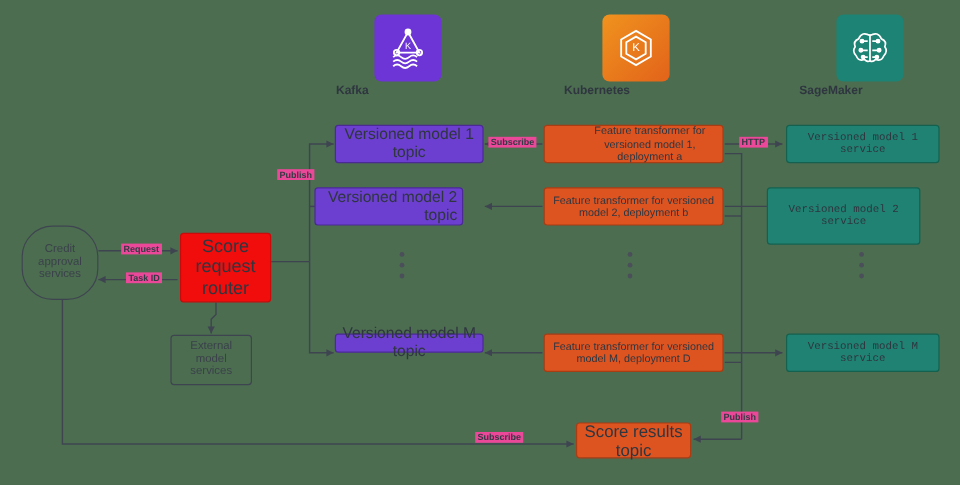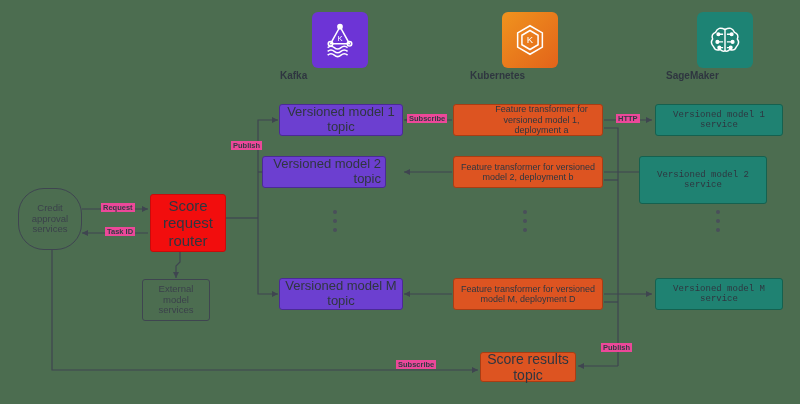--- a/index.html
+++ b/index.html
@@ -131,21 +131,21 @@
   <div class="node n-plain" style="left:142px;top:279px;width:68px;height:42px;">
     <span>External model services</span>
   </div>
 
   <div class="node n-purple" style="left:279px;top:104px;width:124px;height:32px;">
     <span>Versioned model 1 topic</span>
   </div>
   <div class="node n-purple" style="left:262px;top:156px;width:124px;height:32px;text-align:right;">
     <span>Versioned model 2 topic</span>
   </div>
-  <div class="node n-purple" style="left:279px;top:278px;width:124px;height:32px;">
+  <div class="node n-purple" style="left:279px;top:278px;width:124px;height:16px;">
     <span>Versioned model M topic</span>
   </div>
 
   <div class="node n-orange" style="left:453px;top:104px;width:150px;height:32px;padding-left:27px;">
     <span>Feature transformer for versioned model 1, deployment a</span>
   </div>
   <div class="node n-orange" style="left:453px;top:156px;width:150px;height:32px;">
     <span>Feature transformer for versioned model 2, deployment b</span>
   </div>
   <div class="node n-orange" style="left:453px;top:278px;width:150px;height:32px;">

